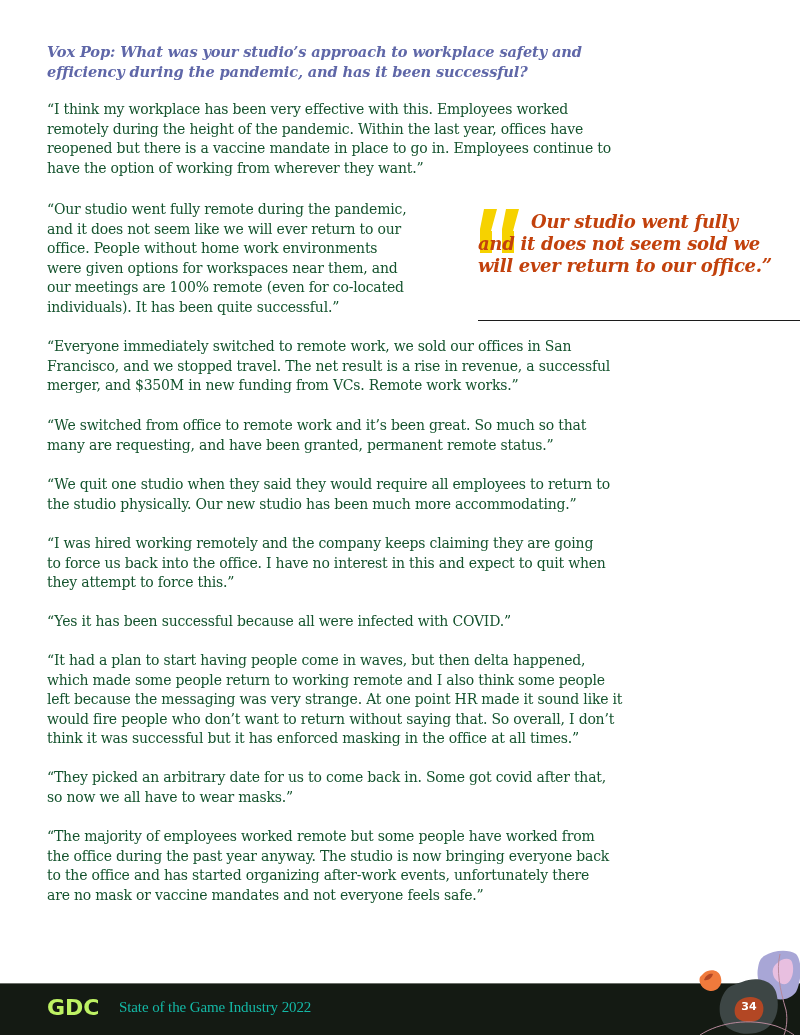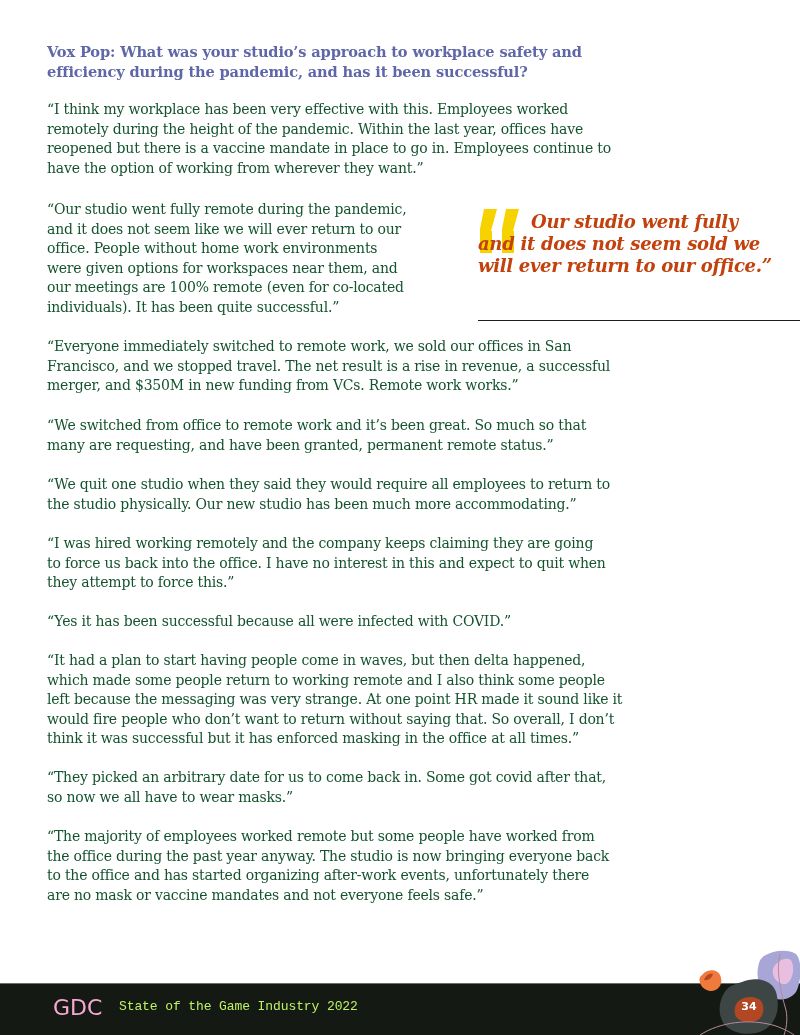--- a/index.html
+++ b/index.html
@@ -23,20 +23,21 @@
       position: absolute;
       left: 47px;
       top: 42px;
       width: 590px;
       font-family: "DejaVu Serif", serif;
       font-weight: bold;
       font-size: 14.6px;
       line-height: 20px;
       color: #5f67a8;
       letter-spacing: -0.15px;
+      font-style: italic;
     }
     .quote {
       position: absolute;
       left: 47px;
       font-family: "DejaVu Serif", serif;
       font-weight: 300;
       font-size: 14px;
       line-height: 19.5px;
       color: #14532d;
       letter-spacing: -0.2px;
@@ -80,34 +81,33 @@
       width: 800px;
       height: 52px;
       background: #141a13;
       border-top: 1px solid #6b6f69;
     }
     .gdc-logo {
       position: absolute;
       left: 47px;
       top: 11px;
       font-family: "DejaVu Sans", sans-serif;
-      font-weight: normal;
+      font-weight: bold;
       font-size: 22px;
       letter-spacing: 0px;
-      color: #f9a8d4;
+      color: #bef264;
       line-height: 26px;
-      margin-left: 6px;
     }
     .footer-title {
       position: absolute;
       left: 119px;
       top: 14px;
-      font-family: Liberation Mono, monospace;
-      font-size: 13px;
-      color: #bef264;
+      font-family: Liberation Serif, serif;
+      font-size: 15px;
+      color: #14b8a6;
       line-height: 18px;
       letter-spacing: -0.1px;
     }
     .deco {
       position: absolute;
       left: 680px;
       top: 930px;
       width: 120px;
       height: 105px;
       overflow: hidden;

